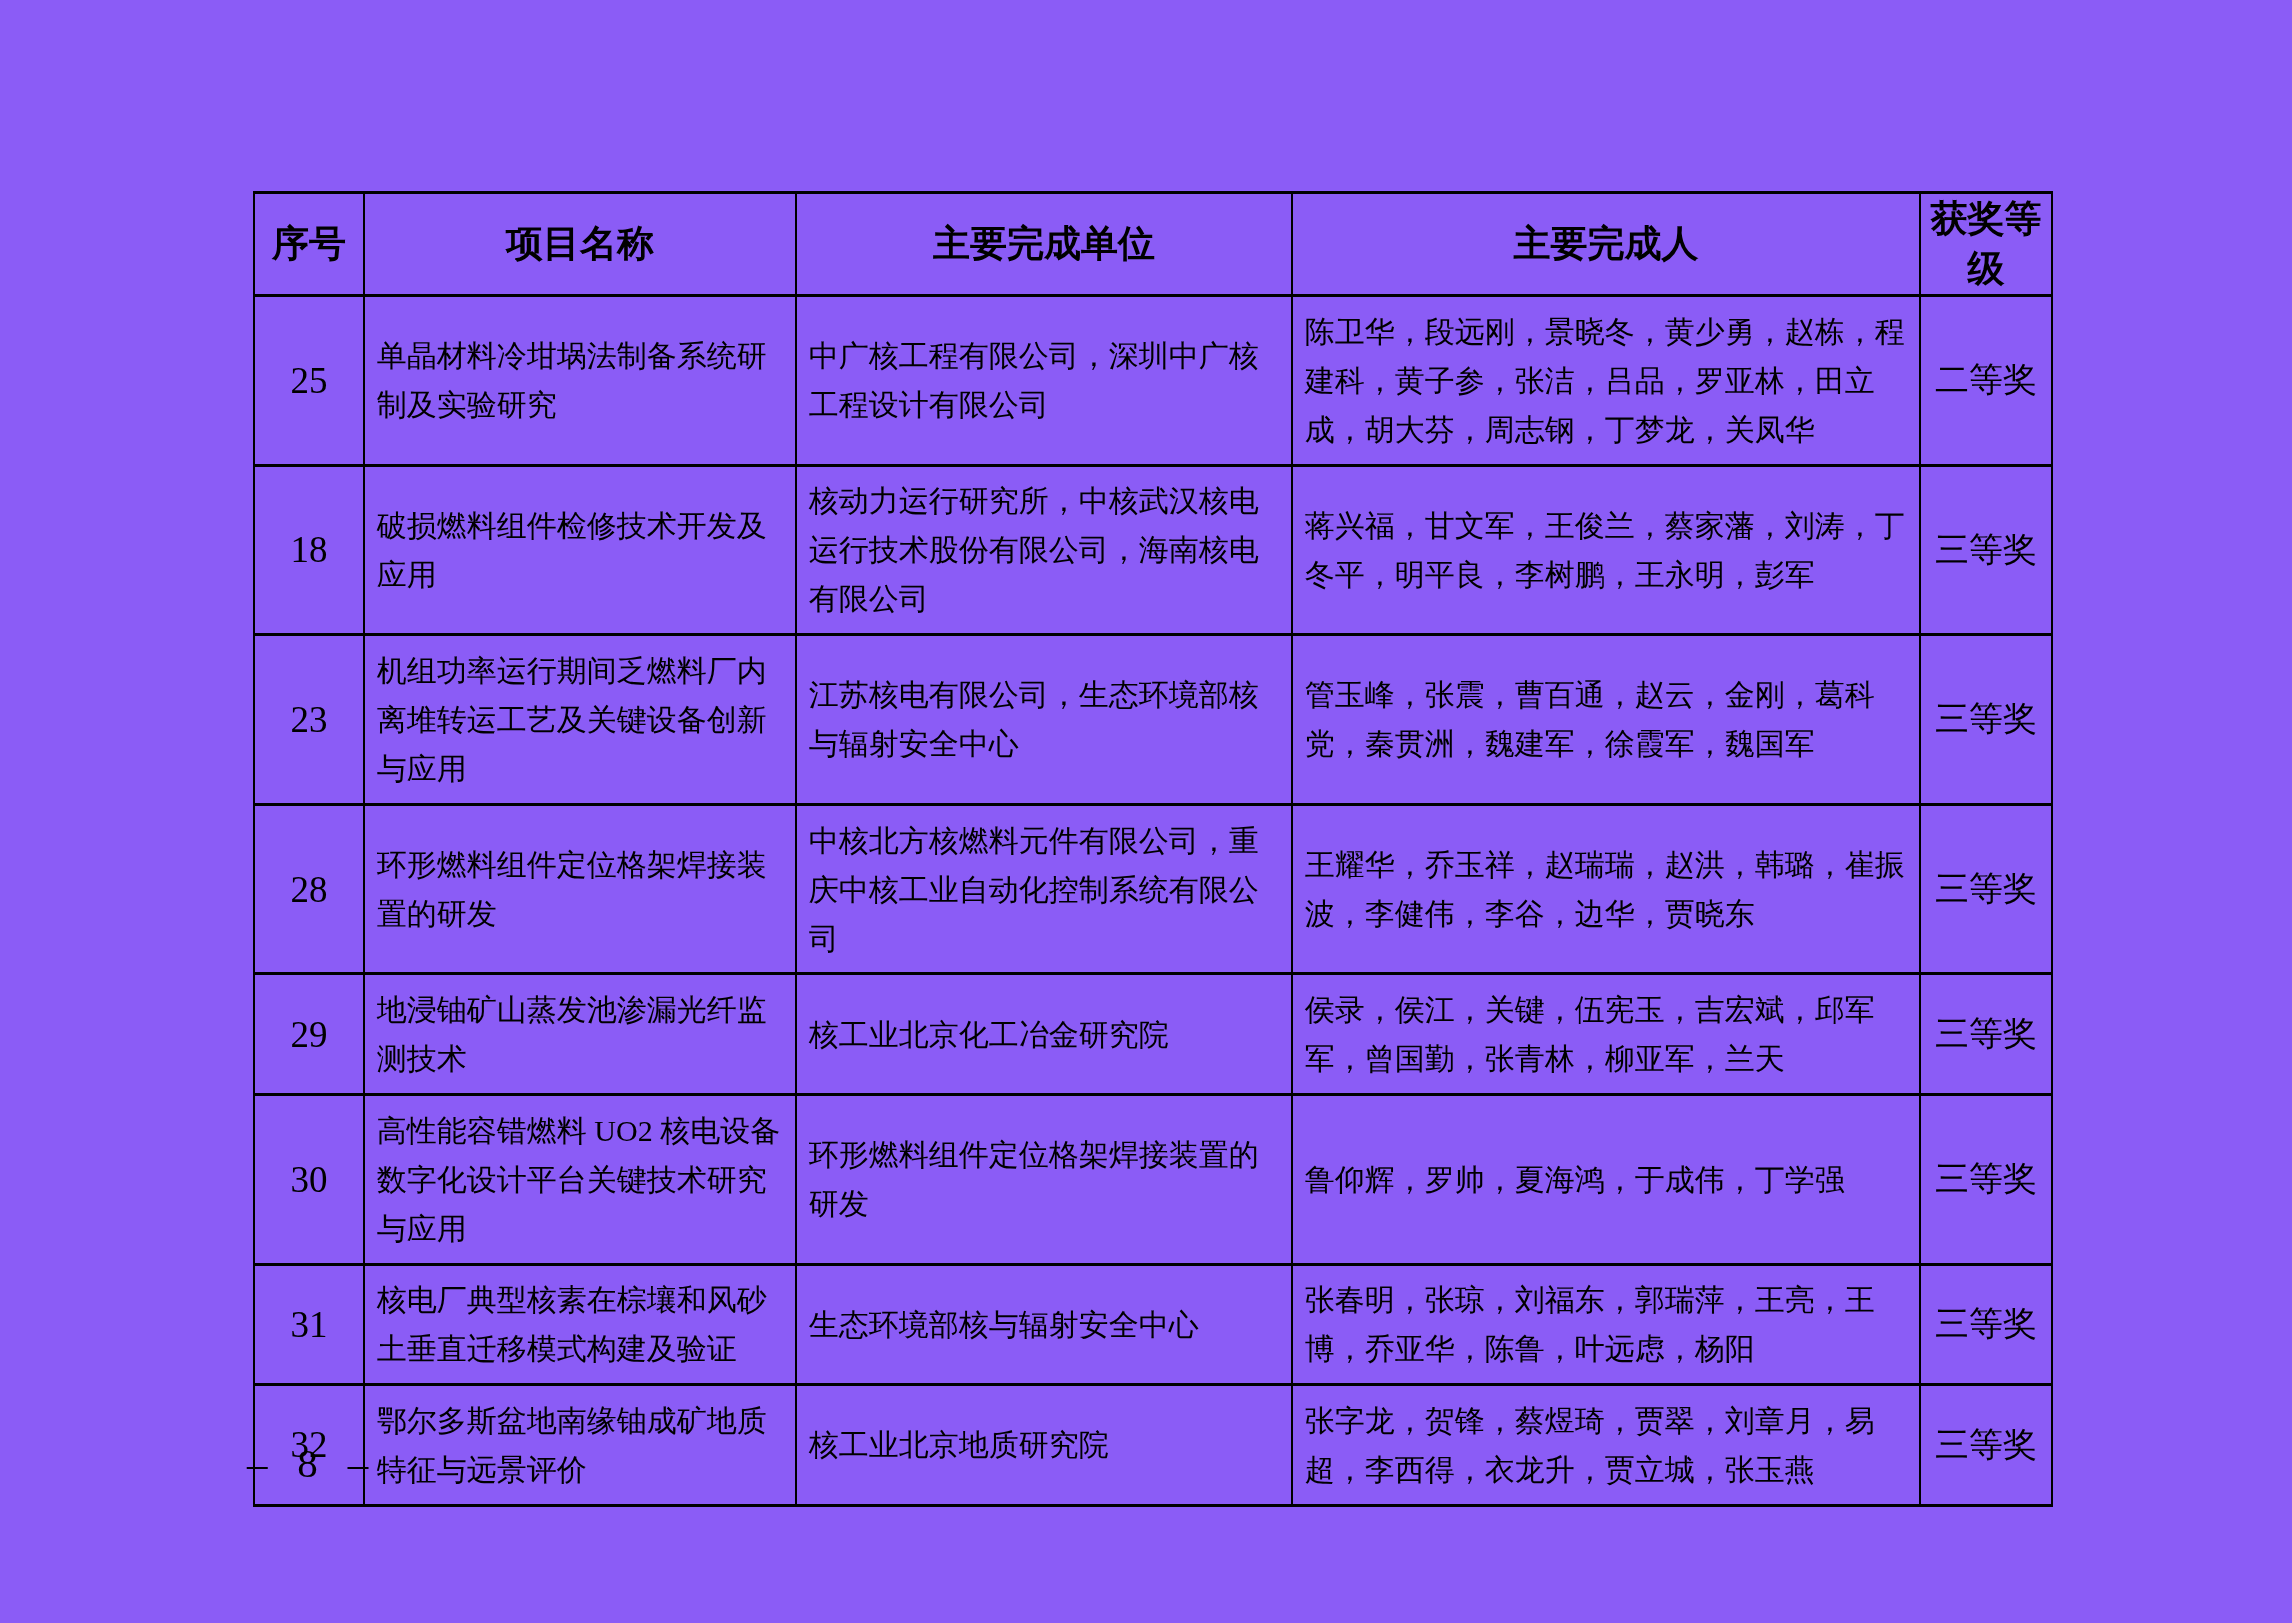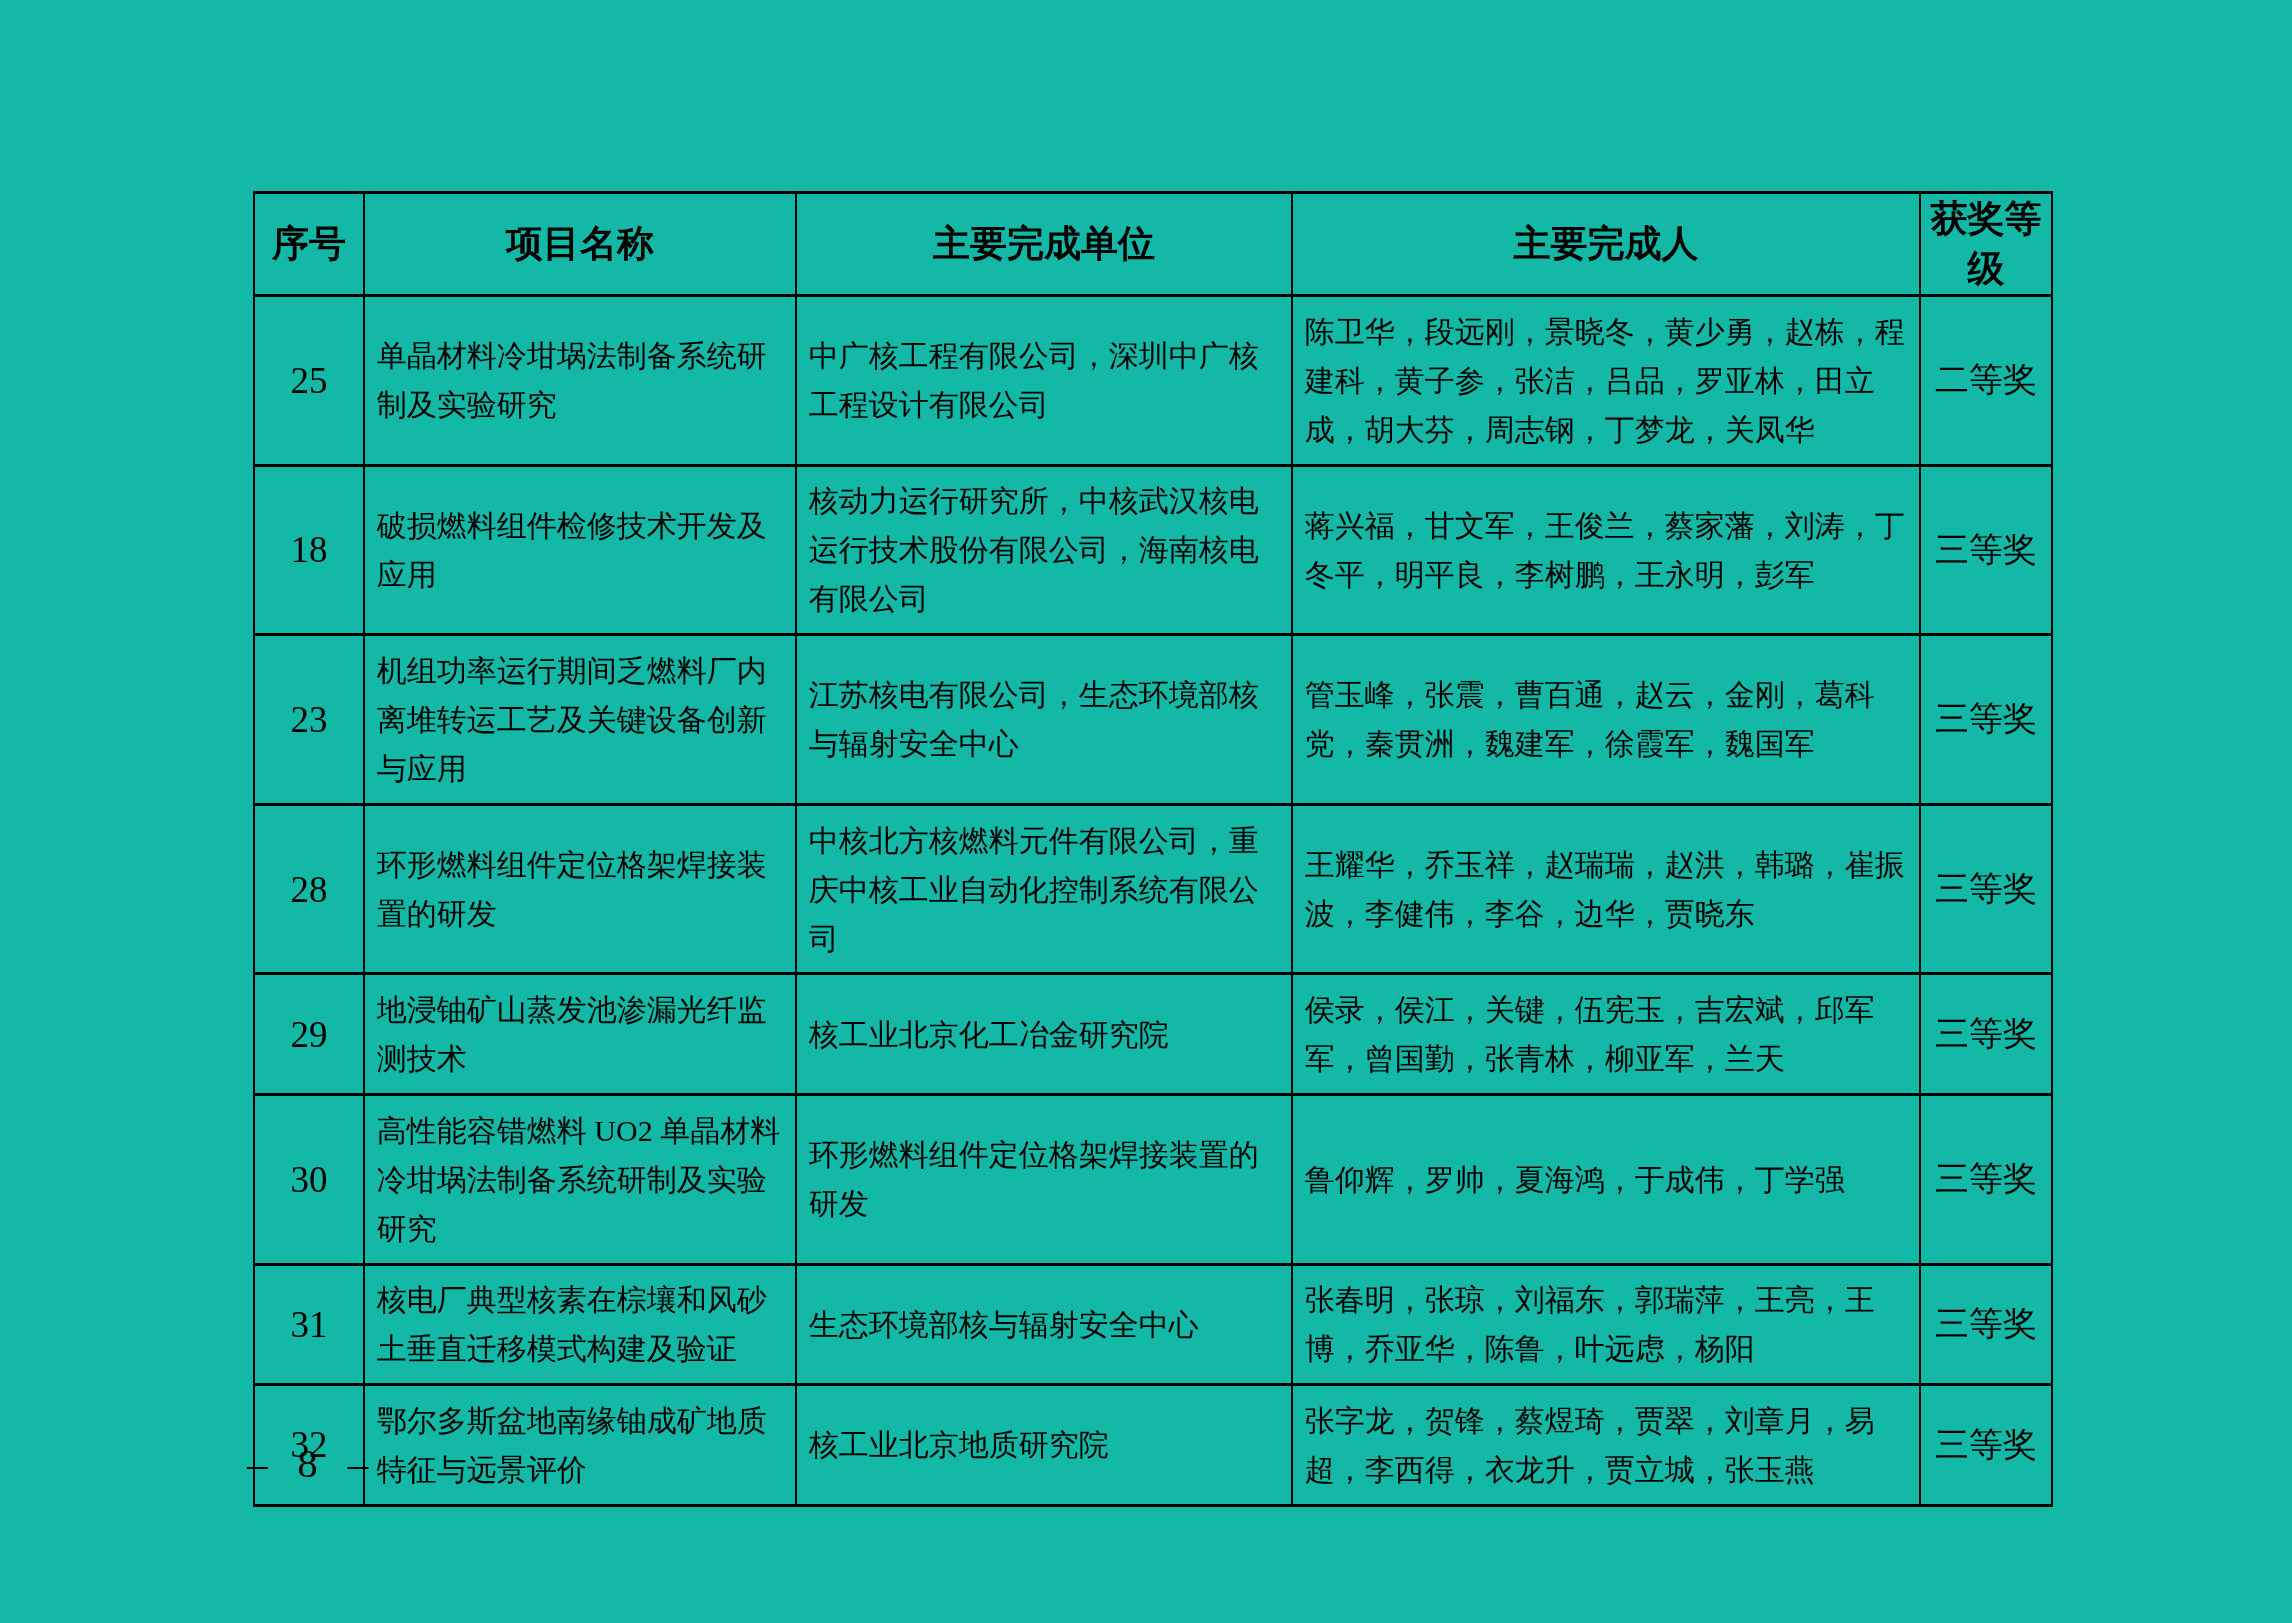--- a/index.html
+++ b/index.html
@@ -10,21 +10,21 @@
   body {
     position: relative;
     width: 2293px;
     height: 1623px;
     font-family: "Liberation Serif", "DejaVu Serif", serif;
     color: #000000;
   }
   .page {
     position: absolute;
     inset: 0;
-    background: #14b8a6;
+    background: #8b5cf6;
   }
   table.awards {
     position: absolute;
     left: 253px;
     top: 191px;
     width: 1799px;
     border-collapse: collapse;
     table-layout: fixed;
   }
   table.awards th,
@@ -142,21 +142,21 @@
     <tr class="r-h29">
       <td class="cell-no">29</td>
       <td class="cell-name">地浸铀矿山蒸发池渗漏光纤监测技术</td>
       <td class="cell-units">核工业北京化工冶金研究院</td>
       <td class="cell-people">侯录，侯江，关键，伍宪玉，吉宏斌，邱军军，曾国勤，张青林，柳亚军，兰天</td>
       <td class="cell-award">三等奖</td>
     </tr>
 
     <tr class="r-h30">
       <td class="cell-no">30</td>
-      <td class="cell-name">高性能容错燃料 UO2 单晶材料冷坩埚法制备系统研制及实验研究</td>
+      <td class="cell-name">高性能容错燃料 UO2 核电设备数字化设计平台关键技术研究与应用</td>
       <td class="cell-units">环形燃料组件定位格架焊接装置的研发</td>
       <td class="cell-people">鲁仰辉，罗帅，夏海鸿，于成伟，丁学强</td>
       <td class="cell-award">三等奖</td>
     </tr>
 
     <tr class="r-h31">
       <td class="cell-no">31</td>
       <td class="cell-name">核电厂典型核素在棕壤和风砂土垂直迁移模式构建及验证</td>
       <td class="cell-units">生态环境部核与辐射安全中心</td>
       <td class="cell-people">张春明，张琼，刘福东，郭瑞萍，王亮，王博，乔亚华，陈鲁，叶远虑，杨阳</td>

